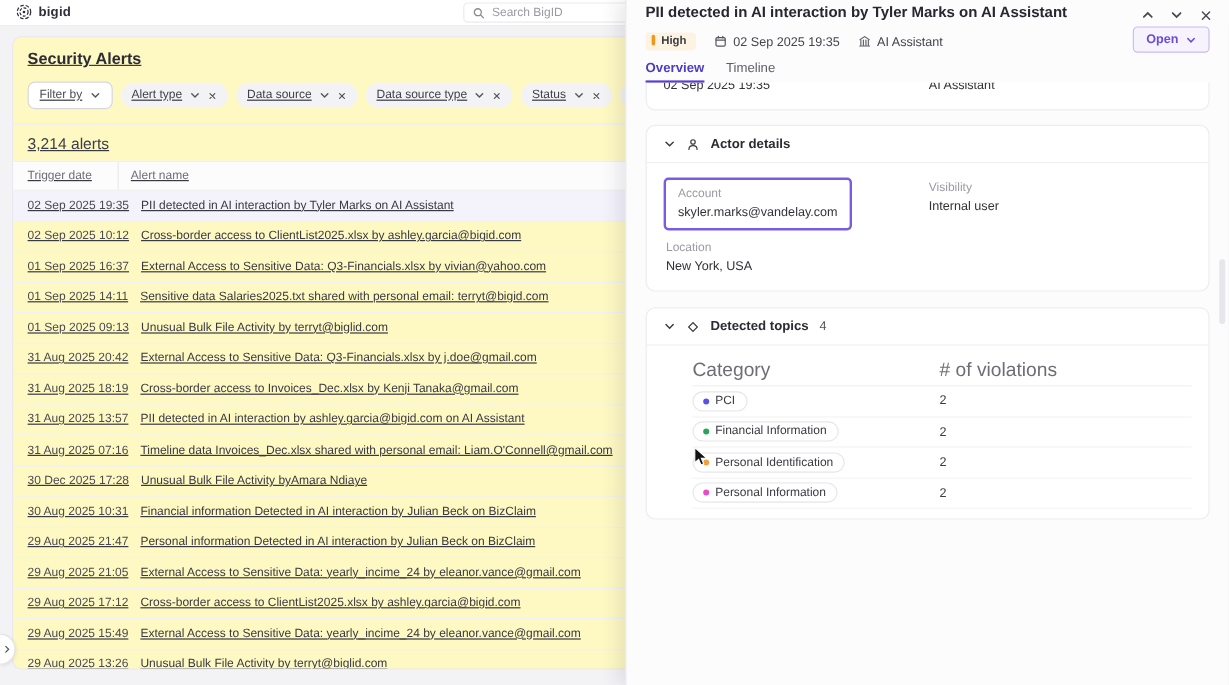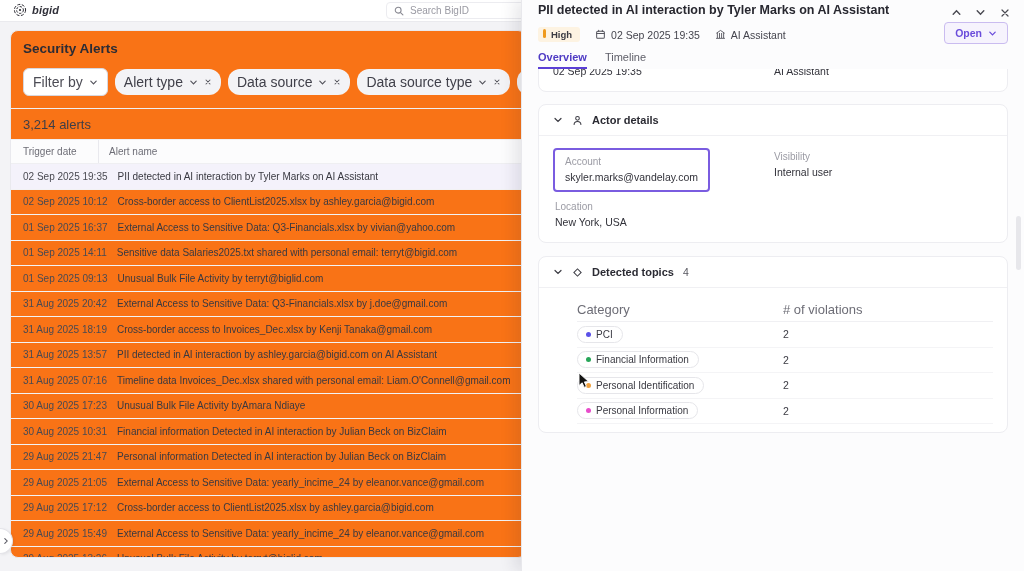--- a/index.html
+++ b/index.html
@@ -3,30 +3,30 @@
 <meta charset="utf-8">
 <style>
   * { box-sizing: border-box; margin: 0; padding: 0; }
   html,body { width:1024px; height:571px; overflow:hidden; }
   body { font-family:"Liberation Sans", sans-serif; background:#f3f3f6; color:#3a3a42; }
   .root { position:relative; width:1024px; height:571px; background:#f3f3f6; }
 
   
   .topbar { position:absolute; left:0; top:0; width:100%; height:22px; background:#fff; border-bottom:1px solid #eaeaee; z-index:5; }
   .logo { position:absolute; left:13px; top:3px; display:flex; align-items:center; gap:5px; }
-  .logo-text { font-size:11px; font-weight:bold; color:#2f2f38; letter-spacing:.2px;font-style:italic; }
+  .logo-text { font-size:11px; font-weight:bold; color:#2f2f38; letter-spacing:.2px; }
   .search { position:absolute; left:386px; top:2px; width:140px; height:17px; display:flex; align-items:center; gap:6px; border:1px solid #ececf0; border-radius:4px; background:#fff; padding:0 7px; }
   .search input { border:0; outline:0; font-size:10px; color:#6a6a73; width:100%; background:transparent; font-family:inherit; }
   .search input::placeholder { color:#9a9aa3; }
 
   
-  .alerts-card { position:absolute; left:10px; top:30px; width:516px; height:528px; background:#f97316; border:1px solid #e9e9ee; border-radius:8px; overflow:hidden; z-index:2; }
+  .alerts-card { position:absolute; left:10px; top:30px; width:516px; height:528px; background:#fef9c3; border:1px solid #e9e9ee; border-radius:8px; overflow:hidden; z-index:2;text-decoration:underline; }
   .page-title { padding:10px 12px 11px; font-size:13.5px; font-weight:bold; color:#2c2c35; }
   .filters { display:flex; gap:7px; padding:1px 12px 12px; align-items:center; border-bottom:1px solid #efeff2; white-space:nowrap; }
-  .chip { display:inline-flex; align-items:center; gap:6px; font-size:14px; color:#40404a; background:#f3f3f6; border-radius:12px; padding:5px 9px; flex:0 0 auto; cursor:pointer; }
+  .chip { display:inline-flex; align-items:center; gap:6px; font-size:10px; color:#40404a; background:#f3f3f6; border-radius:12px; padding:5px 9px; flex:0 0 auto; cursor:pointer; }
   .chip.outline { background:#fff; border:1px solid #d7d7de; border-radius:6px; color:#4c4c55; }
   .chip .icn { display:flex; color:#55555e; }
   .count { padding:8px 12px 7px; font-size:13px; color:#3e3e47; }
   .thead { display:flex; align-items:center; height:25px; border-top:1px solid #efeff2; border-bottom:1px solid #efeff2; background:#fcfcfd; font-size:10px; color:#6d6d76; }
   .thead .col-date { border-right:1px solid #e9e9ee; height:100%; display:flex; align-items:center; }
   .col-date { flex:0 0 88px; padding-left:12px; white-space:nowrap; }
   .col-name { flex:1; padding-left:10px; padding-right:6px; white-space:nowrap; overflow:hidden; }
   .trow { display:flex; align-items:center; height:25.5px; border-bottom:1px solid #f2f2f4; font-size:10px; cursor:pointer; }
   .trow .col-date { color:#4a4a52; }
   .trow .col-name { color:#393941; }
@@ -59,21 +59,21 @@
   .card-head { display:flex; align-items:center; gap:9px; padding:9px 14px; border-bottom:1px solid #f0f0f3; }
   .card-head .chev, .card-head .icn { display:flex; color:#3a3a42; cursor:pointer; }
   .card-head-title { font-size:11px; font-weight:bold; color:#2b2b33; }
   .card-count { font-size:10.5px; color:#55555e; }
   .card.actor { margin-top:12px; }
   .actor-body { padding:12px 14px 14px; }
   .account-box { display:inline-block; border:2.5px solid #7a5ce0; border-radius:4px; padding:6px 10px 7px; min-width:118px; }
   .loc-block { margin-top:9px; margin-left:2px; }
   .card.topics { margin-top:13px; padding-bottom:4px; }
   .topics-body { padding:9px 14px 4px 38px; }
-  .ttable-head { display:grid; grid-template-columns:206px 1fr; height:25px; align-items:center; border-bottom:1px solid #f0f0f3; font-size:13px; color:#6d6d76; }
+  .ttable-head { display:grid; grid-template-columns:206px 1fr; height:25px; align-items:center; border-bottom:1px solid #f0f0f3; font-size:16px; color:#6d6d76; }
   .ttable-row { display:grid; grid-template-columns:206px 1fr; height:25.5px; align-items:center; border-bottom:1px solid #f4f4f6; font-size:10.5px; color:#3b3b43; }
   .pill { display:inline-flex; align-items:center; gap:5px; border:1px solid #e6e6ea; border-radius:999px; padding:2px 9px 2px 8px; font-size:10px; color:#3a3a42; background:#fff; width:fit-content; }
   .dot { width:5px; height:5px; border-radius:50%; flex:0 0 auto; }
 
   .scroll-thumb { position:absolute; right:3px; top:216px; width:5px; height:54px; border-radius:3px; background:#e7e7eb; z-index:12; cursor:pointer; }
   .cursor { position:absolute; left:578px; top:372px; z-index:60; pointer-events:none; }
 </style>
 </head>
 <body>
 
@@ -214,21 +214,21 @@
         </div>
       <div class="trow">
           <div class="col-date">31 Aug 2025 13:57</div>
           <div class="col-name">PII detected in AI interaction by ashley.garcia@bigid.com on AI Assistant</div>
         </div>
       <div class="trow">
           <div class="col-date">31 Aug 2025 07:16</div>
           <div class="col-name">Timeline data Invoices_Dec.xlsx shared with personal email: Liam.O'Connell@gmail.com</div>
         </div>
       <div class="trow">
-          <div class="col-date">30 Aug 2025 17:23</div>
+          <div class="col-date">30 Dec 2025 17:28</div>
           <div class="col-name">Unusual Bulk File Activity byAmara Ndiaye</div>
         </div>
       <div class="trow">
           <div class="col-date">30 Aug 2025 10:31</div>
           <div class="col-name">Financial information Detected in AI interaction by Julian Beck on BizClaim</div>
         </div>
       <div class="trow">
           <div class="col-date">29 Aug 2025 21:47</div>
           <div class="col-name">Personal information Detected in AI interaction by Julian Beck on BizClaim</div>
         </div>

